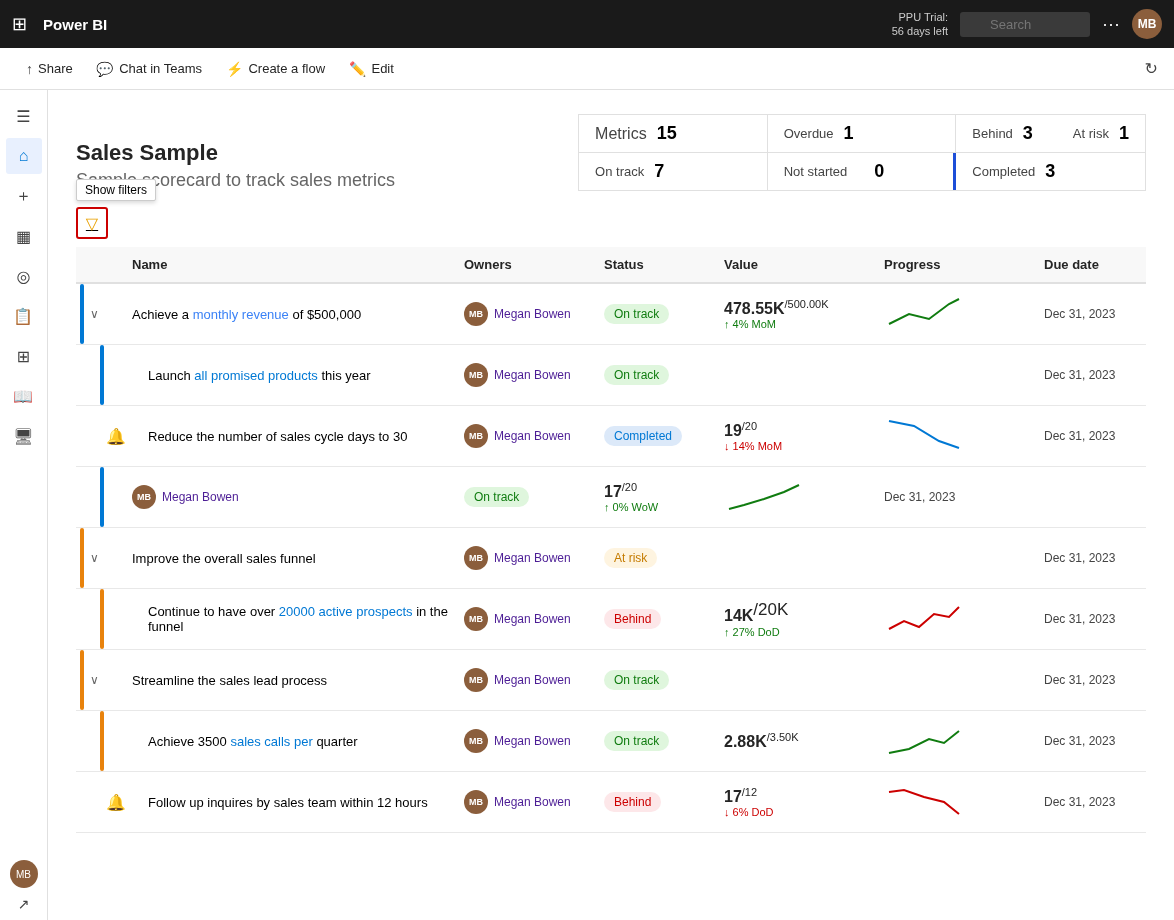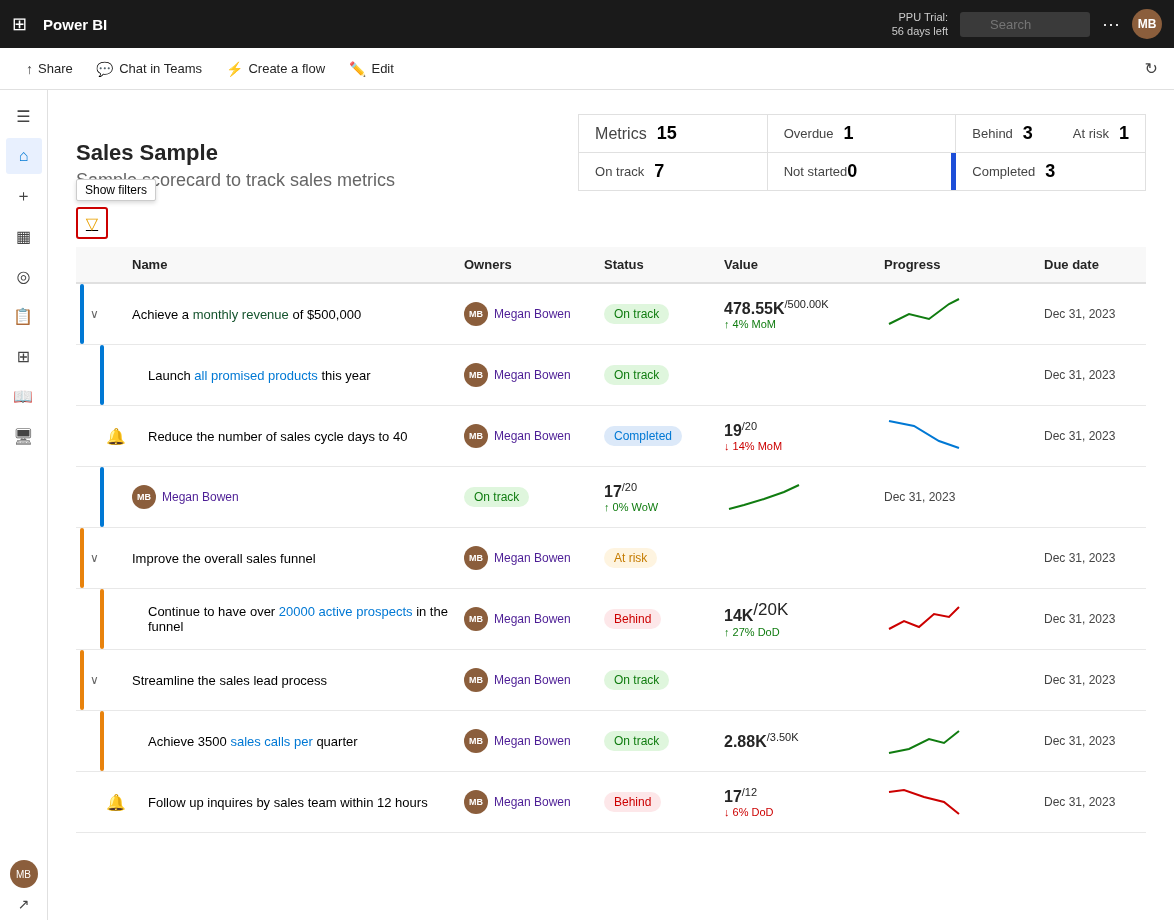--- a/index.html
+++ b/index.html
@@ -303,21 +303,21 @@
           <span style="font-size:13px;color:#444;">Behind</span>
           <span style="font-size:18px;font-weight:600;">3</span>
           <span style="margin-left:30px; font-size:13px;color:#444;">At risk</span>
           <span style="font-size:18px;font-weight:600;">1</span>
         </div>
 
         <div style="border-right:1px solid #e0e0e0; padding:8px 16px; display:flex; align-items:center; gap:10px;">
           <span style="font-size:13px;color:#444;">On track</span>
           <span style="font-size:18px;font-weight:600;">7</span>
         </div>
-        <div style="border-right:5px solid #1d4ed8; padding:8px 16px; display:flex; align-items:center; gap:0;">
+        <div style="border-right:3px solid #1d4ed8; padding:8px 16px; display:flex; align-items:center; gap:27px;">
           <span style="font-size:13px;color:#444;">Not started</span>
           <span style="font-size:18px;font-weight:600;">0</span>
         </div>
         <div style="padding:8px 16px; display:flex; align-items:center; gap:10px;">
           <span style="font-size:13px;color:#444;">Completed</span>
           <span style="font-size:18px;font-weight:600;">3</span>
         </div>
       </div>
     </div>
 
@@ -339,21 +339,21 @@
         <div class="th">Progress</div>
         <div class="th">Due date</div>
       </div>
 
       <div class="table-row">
         <div class="td" style="display:flex;align-items:center;padding:0 4px;gap:2px;">
           <div class="color-bar bar-blue" style="width:4px;min-height:60px;"></div>
           <button class="expand-btn">∨</button>
         </div>
         <div class="td">
-          <span>Achieve a <span style="color:#14532d;">monthly revenue</span> of $500,000</span>
+          <span>Achieve a <span style="color:#3b82f6;">monthly revenue</span> of $500,000</span>
         </div>
         <div class="td">
           <div class="owner-cell">
             <div class="owner-avatar">MB</div>
             <span class="owner-name">Megan Bowen</span>
           </div>
         </div>
         <div class="td">
           <span class="status-badge status-on-track">On track</span>
         </div>
@@ -391,21 +391,21 @@
         <div class="td chart-cell"></div>
         <div class="td due-cell">Dec 31, 2023</div>
       </div>
 
       <div class="table-row">
         <div class="td" style="display:flex;align-items:center;padding:0 4px;gap:2px;">
           <div class="color-bar bar-blue" style="width:4px;min-height:60px;margin-left:20px;"></div>
           <span style="color:#e8820c;font-size:16px;margin-left:4px;">🔔</span>
         </div>
         <div class="td" style="padding-left:24px;">
-          <span>Reduce the number of sales cycle days to 40</span>
+          <span>Reduce the number of sales cycle days to 30</span>
         </div>
         <div class="td">
           <div class="owner-cell">
             <div class="owner-avatar">MB</div>
             <span class="owner-name">Megan Bowen</span>
           </div>
         </div>
         <div class="td">
           <span class="status-badge status-completed">Completed</span>
         </div>

